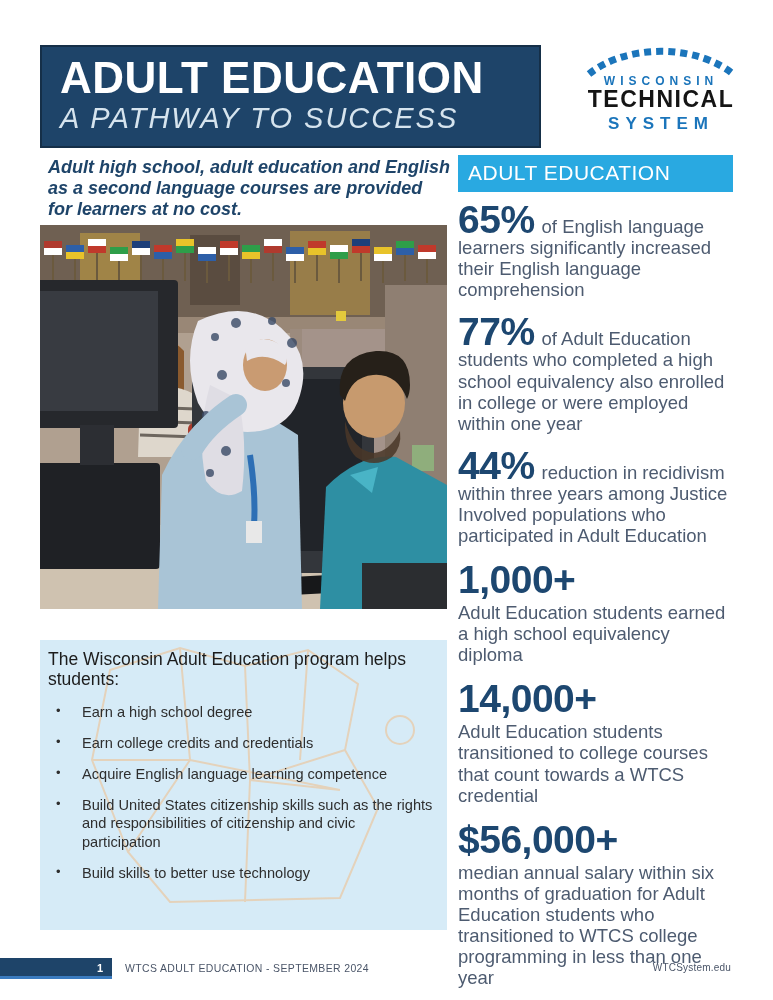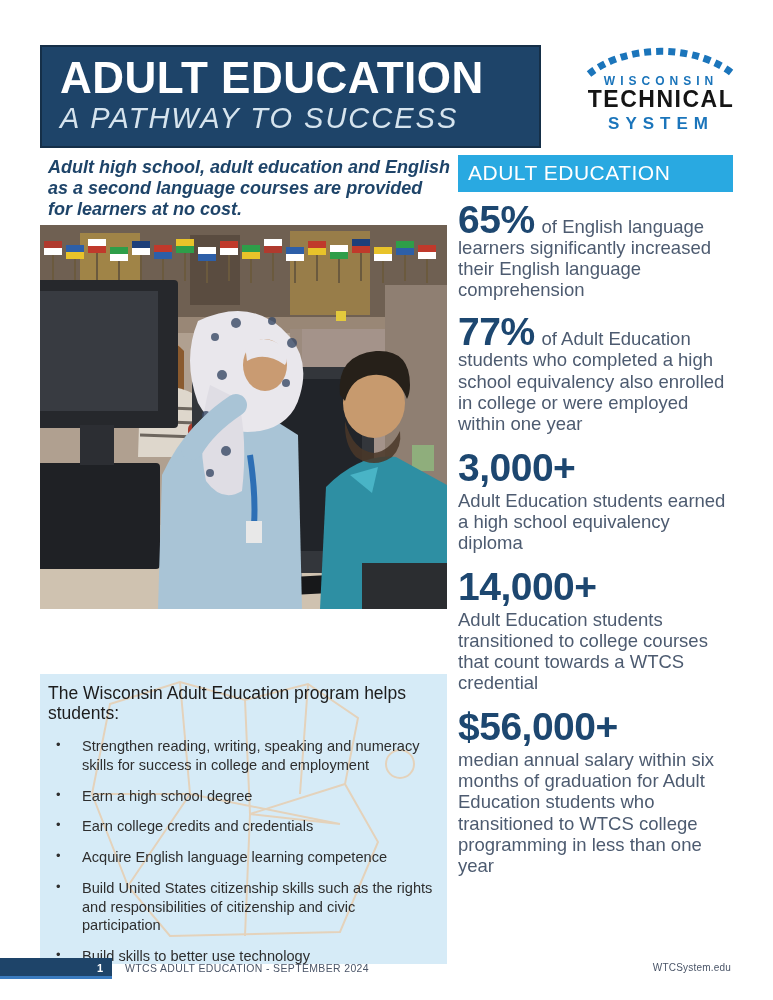--- a/index.html
+++ b/index.html
@@ -35,21 +35,21 @@
   .stat .num { color:#1D4770; font-weight:800; font-size:39px; line-height:.9; margin-right:7px; letter-spacing:-.5px; }
   .stat .num.block { display:block; margin-bottom:3px; line-height:1.0; }
 
   
   .photo { position:absolute; left:40px; top:225px; width:407px; height:384px; overflow:hidden; }
 
   
   .wwd-bar { position:absolute; left:40px; top:609px; width:407px; height:37px;
              background:#29A9E1; color:#1E4469; font-size:23px; font-weight:800;
              padding:5px 0 0 12px; letter-spacing:.3px; }
-  .panel { position:absolute; left:40px; top:674px; width:407px; height:290px; background:#D6EBF7; overflow:hidden; }
+  .panel { position:absolute; left:40px; top:640px; width:407px; height:290px; background:#D6EBF7; overflow:hidden; }
   .panel-map { position:absolute; left:0; top:0; }
   .panel-lead { position:relative; color:#1c1c1c; font-size:17.5px; padding:9px 6px 0 8px; line-height:1.15; }
   .panel-list { position:relative; list-style:none; margin-top:14px; padding:0 12px 0 14px; }
   .panel-list li { position:relative; padding-left:28px; margin-bottom:12.5px;
                    color:#2e2e2e; font-size:14.6px; line-height:1.26; }
   .panel-list li::before { content:"•"; position:absolute; left:2px; top:0; color:#2e2e2e; font-size:13px; }
 
   
   .footer-bar { position:absolute; left:0; top:958px; width:112px; height:21px;
                 background:#1E4469; border-bottom:3px solid #3a7bbf; }
@@ -257,21 +257,24 @@
       <div class="l1">ADULT EDUCATION</div>
     </div>
     <div class="stats">
       <p class="stat">
         <span class="num">65%</span><span>of English language learners significantly increased their English language comprehension</span>
       </p>
       <p class="stat">
         <span class="num">77%</span><span>of Adult Education students who completed a high school equivalency also enrolled in college or were employed within one year</span>
       </p>
       <p class="stat">
-        <span class="num block">3,000+</span><span>Adult Education students earned a high school equivalency diploma</span>
+        <span class="num">44%</span><span>reduction in recidivism within three years among Justice Involved populations who participated in Adult Education</span>
+      </p>
+      <p class="stat">
+        <span class="num block">1,000+</span><span>Adult Education students earned a high school equivalency diploma</span>
       </p>
       <p class="stat">
         <span class="num block">14,000+</span><span>Adult Education students transitioned to college courses that count towards a WTCS credential</span>
       </p>
       <p class="stat">
         <span class="num block">$56,000+</span><span>median annual salary within six months of graduation for Adult Education students who transitioned to WTCS college programming in less than one year</span>
       </p>
     </div>
   </div>
 
@@ -279,21 +282,20 @@
     <svg class="panel-map" width="407" height="290" viewBox="0 0 407 290">
       <g fill="none" stroke="#e6d0b5" stroke-width="2" opacity=".9">
         <path d="M70,30 L140,8 L205,26 L268,10 L318,44 L305,110 L338,168 L300,258 L130,262 L88,212 L52,120 Z"></path>
         <path d="M140,8 L150,120 L88,212 M205,26 L210,140 L300,150 M268,10 L260,120 M150,120 L300,150 M210,140 L205,262"></path>
         <path d="M52,120 L150,120 M305,110 L210,140"></path>
         <circle cx="360" cy="90" r="14"></circle>
       </g>
     </svg>
     <div class="panel-lead">The Wisconsin Adult Education program helps students:</div>
     <ul class="panel-list">
-      <li>Strengthen reading, writing, speaking and numeracy skills for success in college and employment</li>
       <li>Earn a high school degree</li>
       <li>Earn college credits and credentials</li>
       <li>Acquire English language learning competence</li>
       <li>Build United States citizenship skills such as the rights and responsibilities of citizenship and civic participation</li>
       <li>Build skills to better use technology</li>
 
     </ul>
   </div>
 
   <div class="footer-bar">

